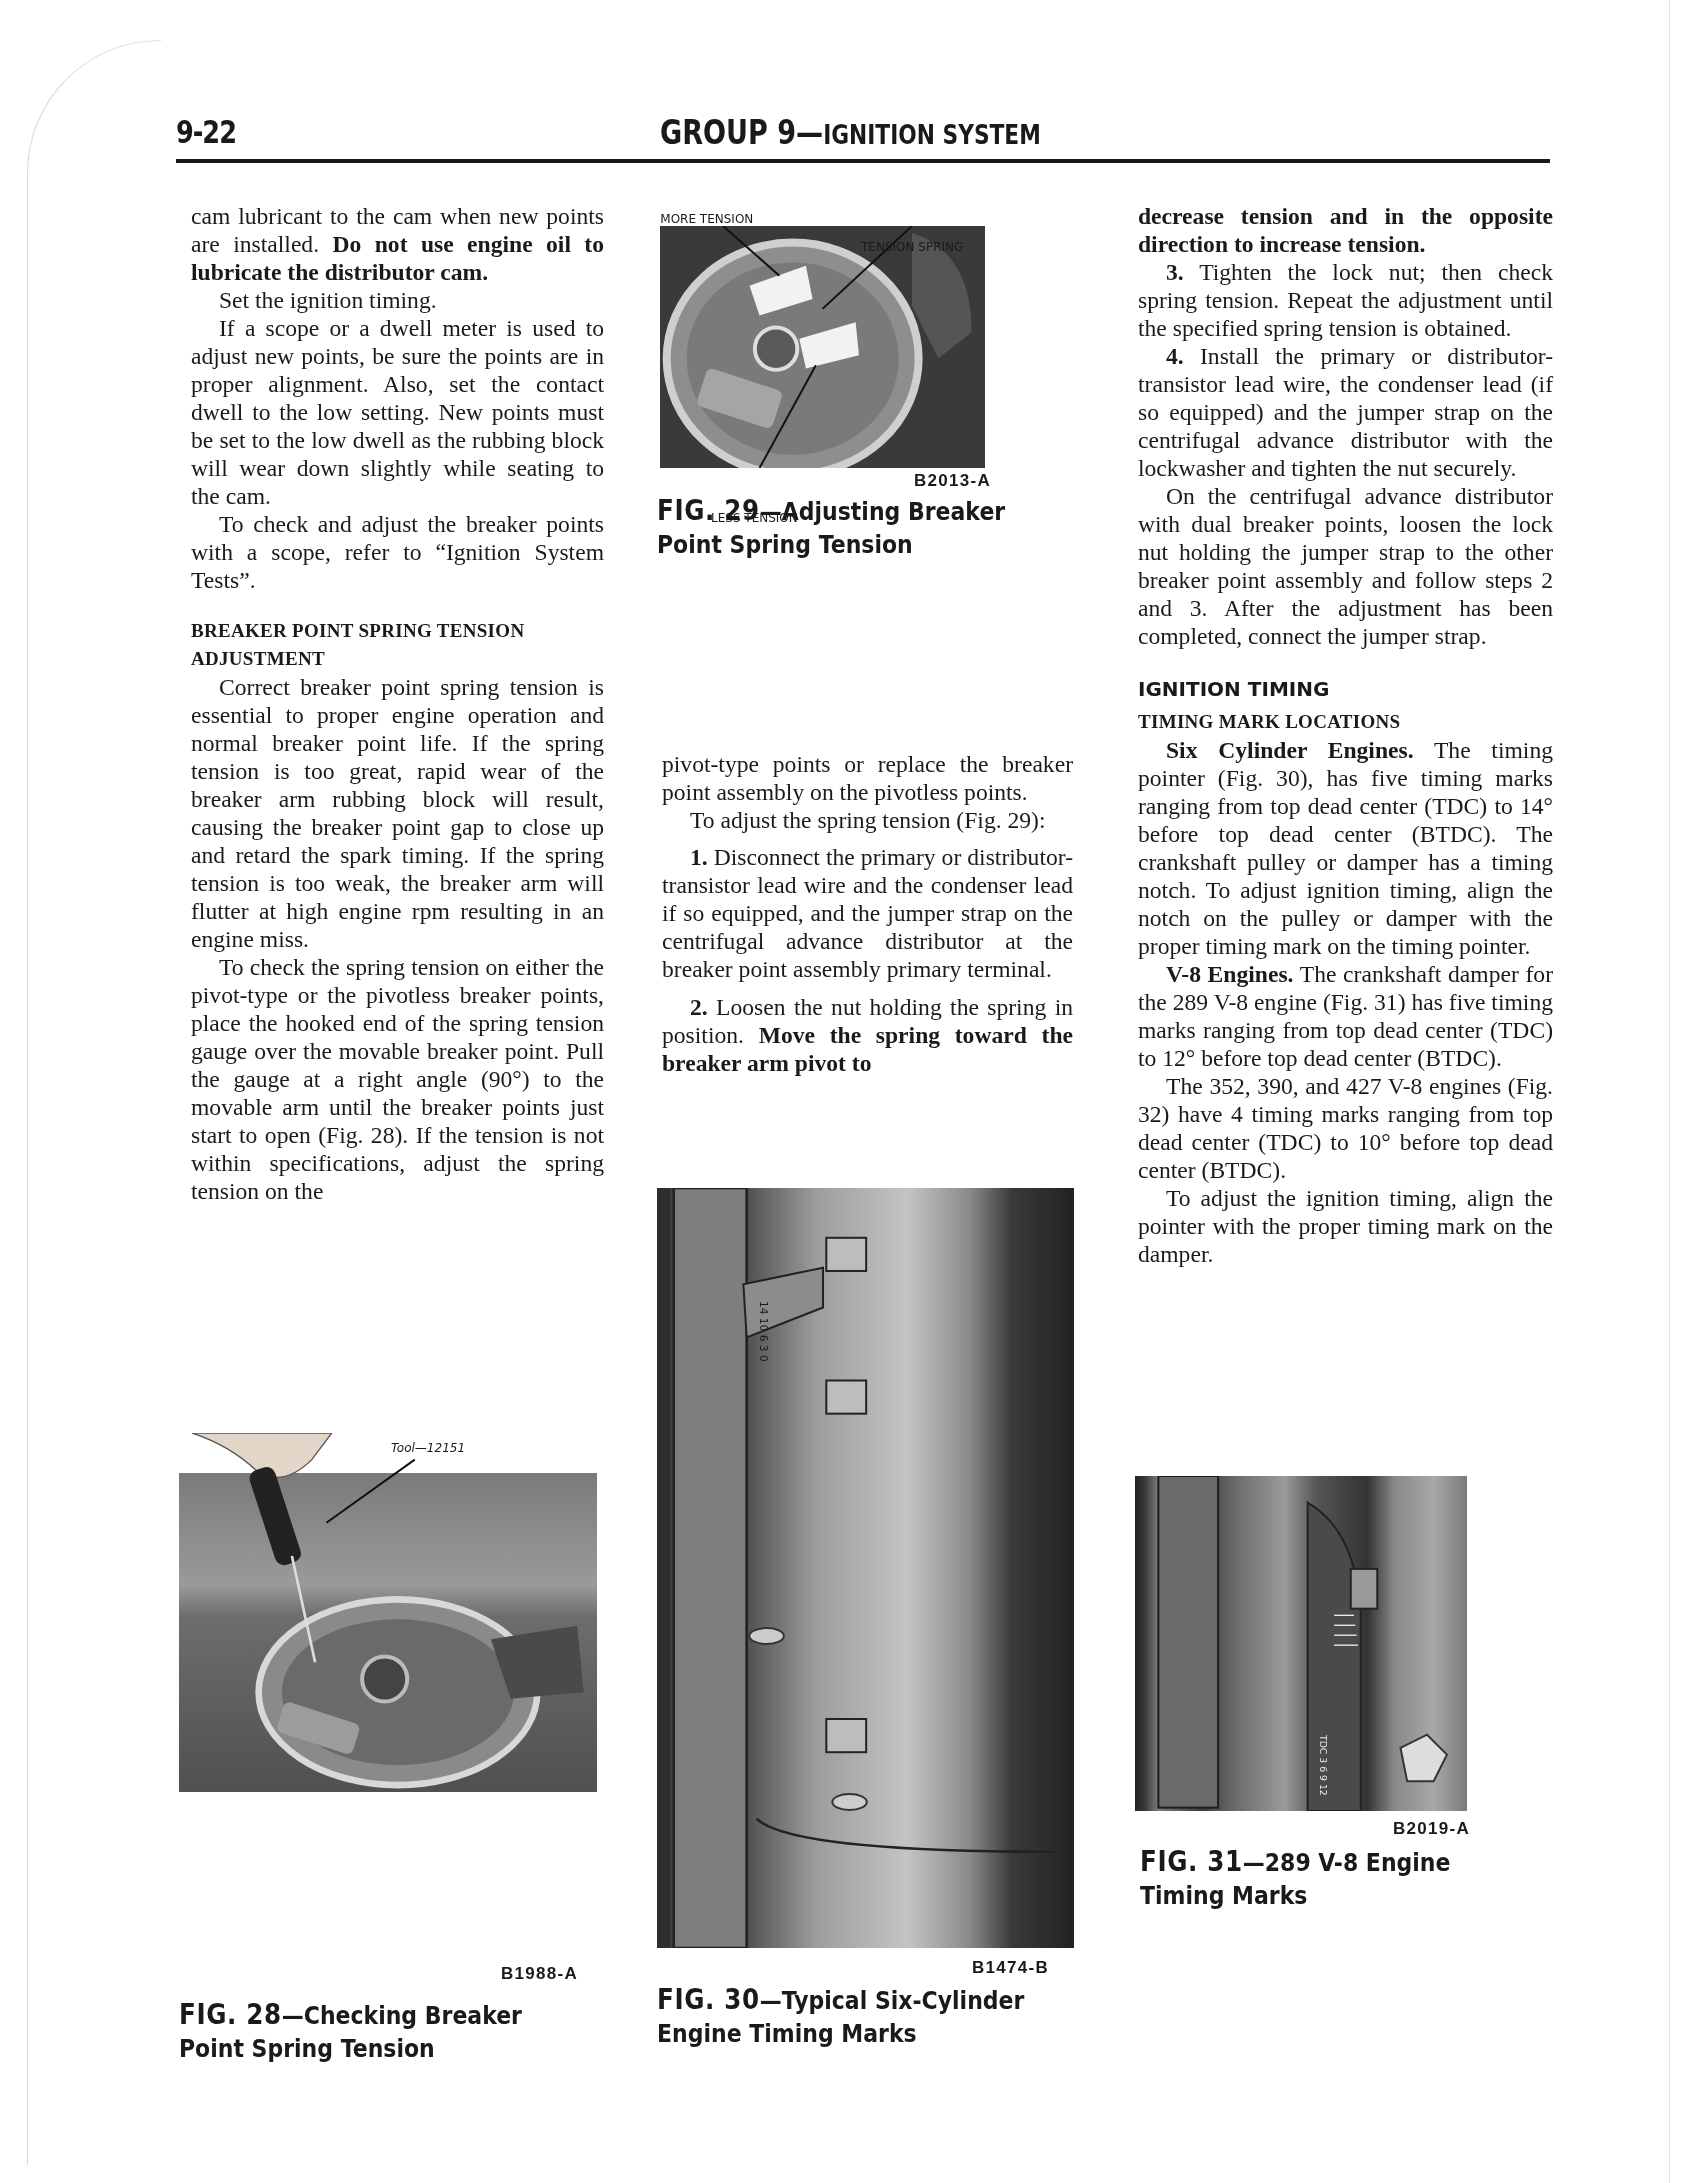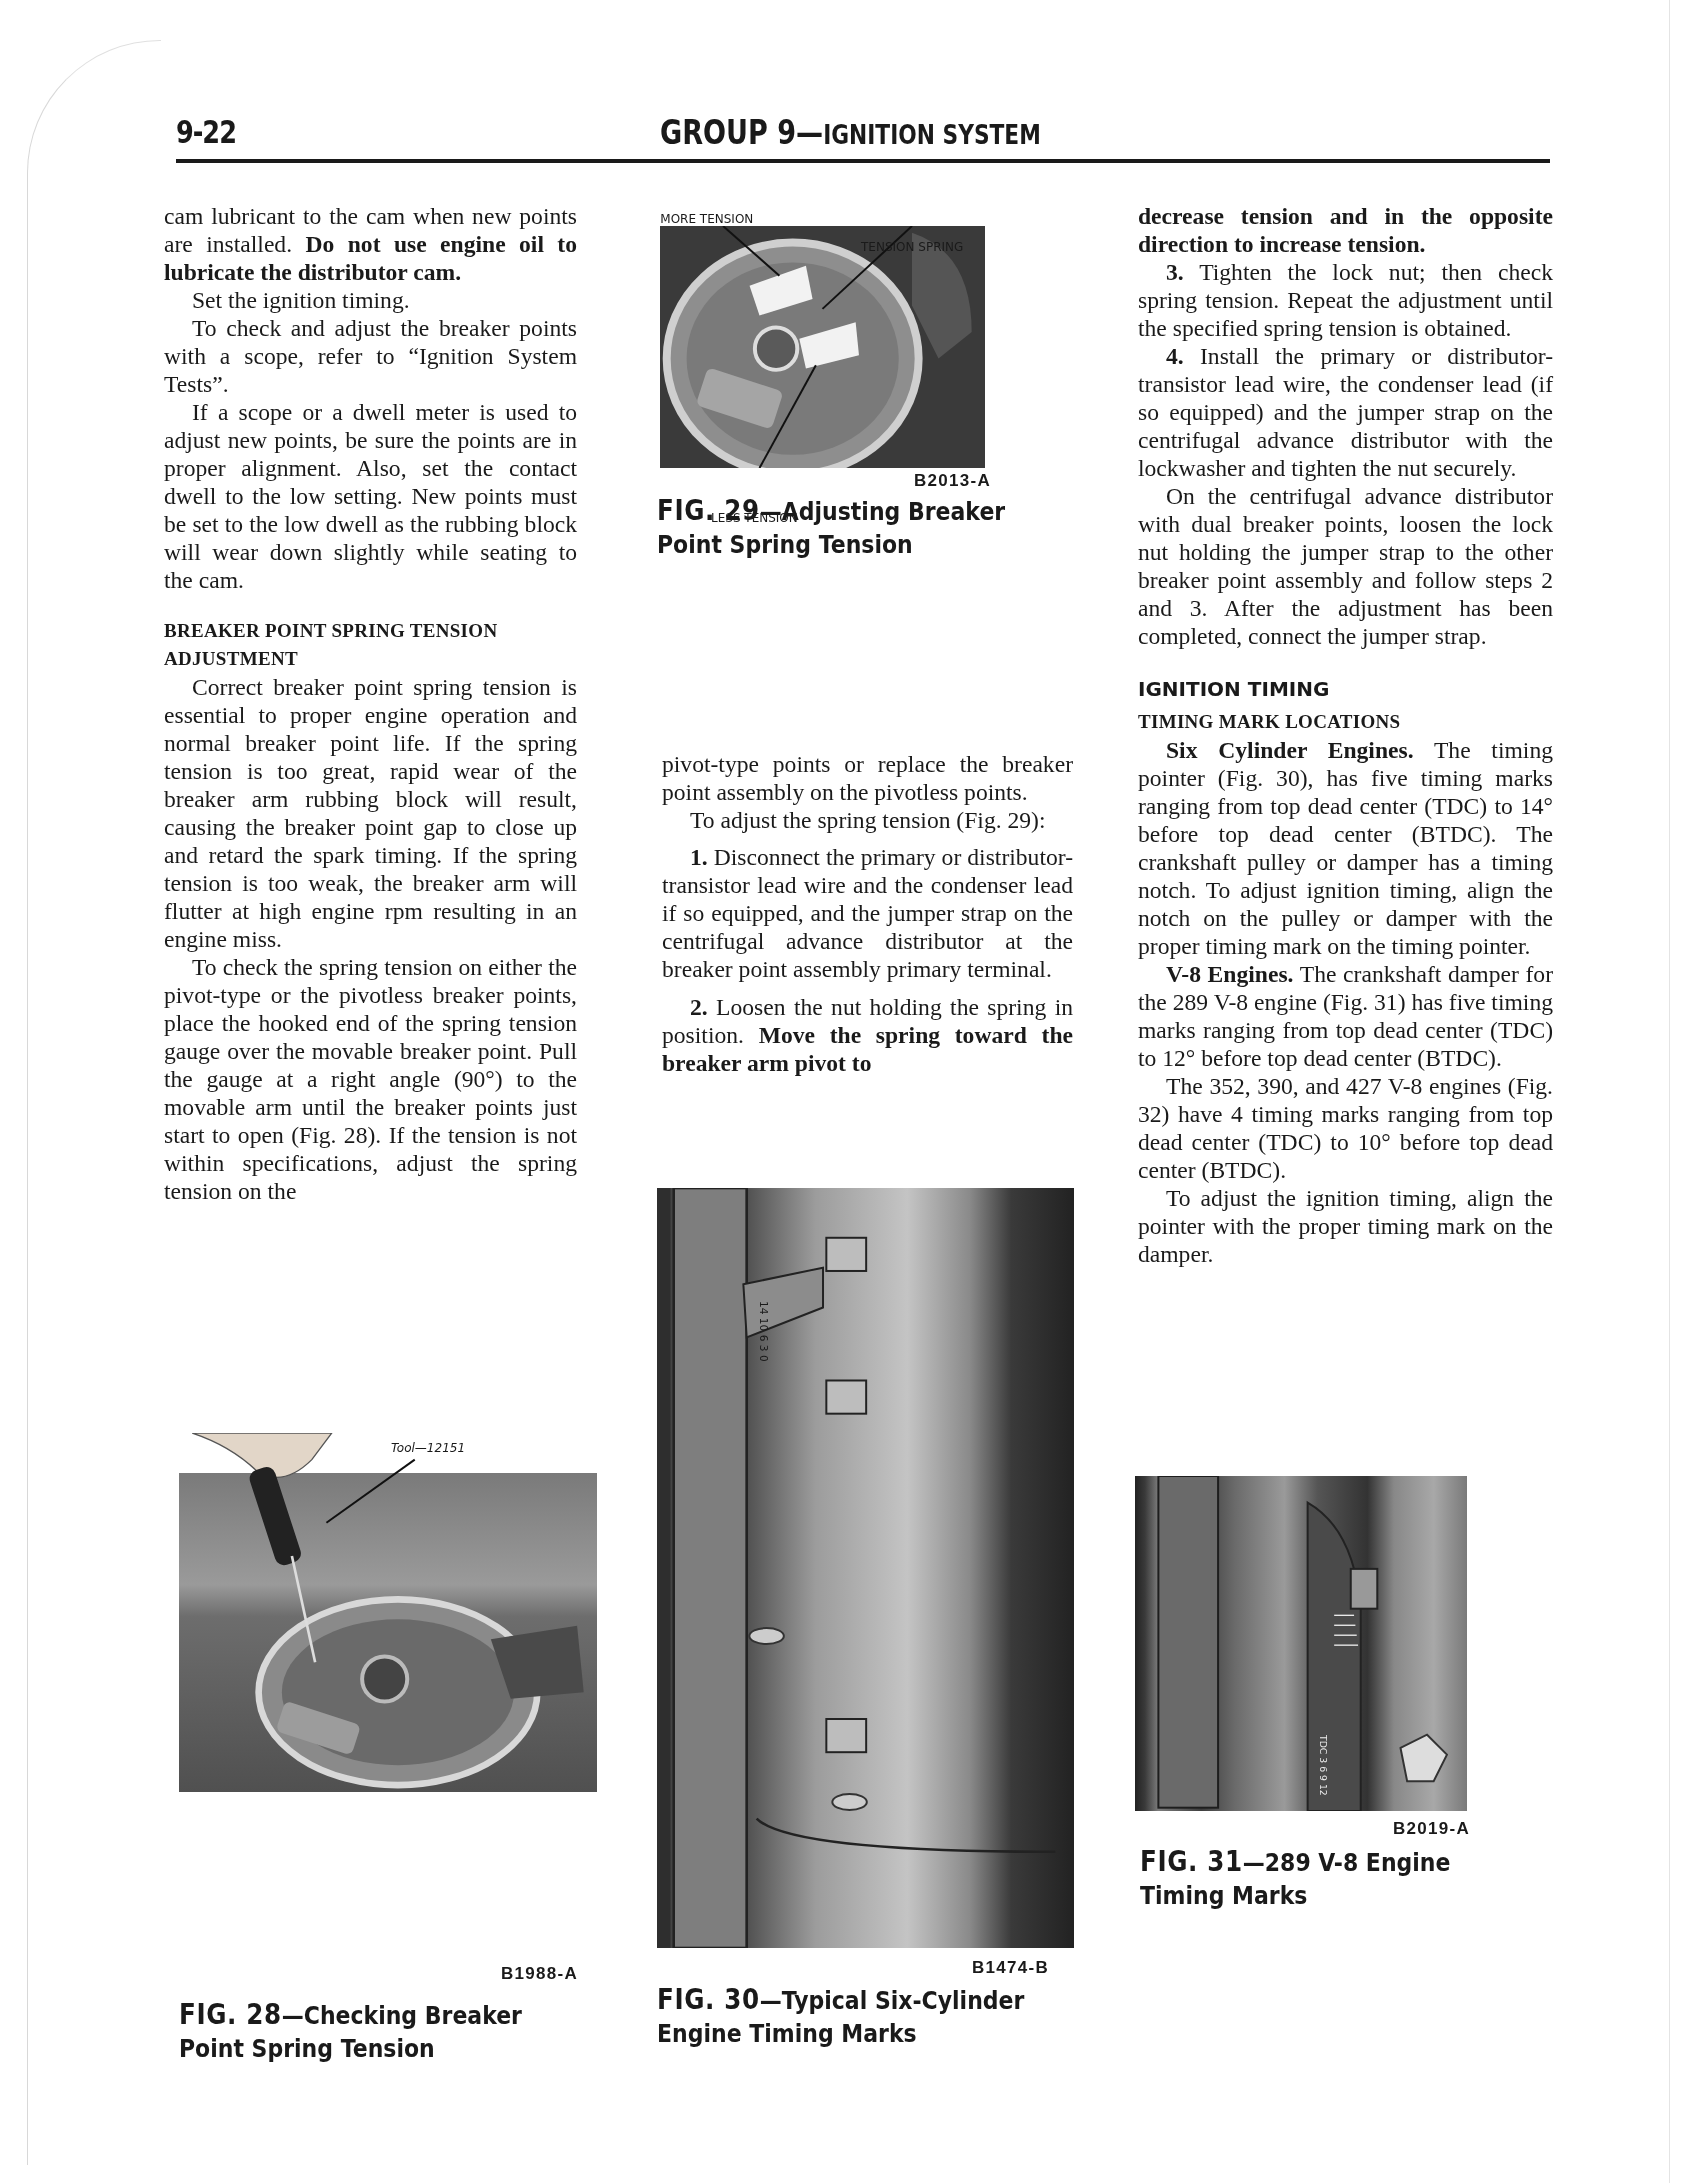--- a/index.html
+++ b/index.html
@@ -15,21 +15,21 @@
          font-size: 33px; transform: scaleX(0.82); transform-origin: left; white-space: nowrap; }
   .running-title .grp { font-weight: bold; }
   .running-title .sec { font-size: 26.5px; font-weight: bold; }
   .header-rule { position: absolute; left: 176px; top: 159px; width: 1374px; height: 4px; background: #1a1a1a; }
 
   .col { position: absolute; font-size: 23.6px; line-height: 28px; text-align: justify; }
   .col p { margin: 0; }
   .col p.ind { text-indent: 28px; }
   .col .sp { margin-top: 9.3px; }
   .col b { font-weight: bold; }
-  .col1 { left: 164px; top: 202px; width: 413px; }
+  .col1 { left: 191px; top: 202px; width: 413px; }
   .col2 { left: 662px; top: 750px; width: 411px; }
   .col3 { left: 1138px; top: 202px; width: 415px; }
 
   .h-serif { font-family: "Liberation Serif", serif; font-weight: bold; font-size: 19px; line-height: 28px;
          text-align: left; letter-spacing: 0.3px; margin-top: 22.6px !important; }
   .h-sans { font-family: "DejaVu Sans", sans-serif; font-weight: bold; font-size: 20px; line-height: 28px;
          text-align: left; margin-top: 25px !important; }
 
   .figure { position: absolute; }
   .photo { position: absolute; overflow: hidden; background: #555; }
@@ -52,22 +52,22 @@
   <div class="page-num">9-22</div>
   <div class="running-title">
     <span class="grp">GROUP 9</span><span class="grp">—</span><span class="sec">IGNITION SYSTEM</span>
   </div>
 </div>
 <div class="header-rule"></div>
 
 <div class="col col1">
   <p><span>cam lubricant to the cam when new points are installed. </span><b>Do not use engine oil to lubricate the distributor cam.</b></p>
   <p class="ind">Set the ignition timing.</p>
+  <p class="ind">If a scope or a dwell meter is used to adjust new points, be sure the points are in proper alignment. Also, set the contact dwell to the low setting. New points must be set to the low dwell as the rubbing block will wear down slightly while seating to the cam.</p>
   <p class="ind">To check and adjust the breaker points with a scope, refer to “Ignition System Tests”.</p>
-  <p class="ind">If a scope or a dwell meter is used to adjust new points, be sure the points are in proper alignment. Also, set the contact dwell to the low setting. New points must be set to the low dwell as the rubbing block will wear down slightly while seating to the cam.</p>
   <p class="h-serif">BREAKER POINT SPRING TENSION ADJUSTMENT</p>
   <p class="ind">Correct breaker point spring tension is essential to proper engine operation and normal breaker point life. If the spring tension is too great, rapid wear of the breaker arm rubbing block will result, causing the breaker point gap to close up and retard the spark timing. If the spring tension is too weak, the breaker arm will flutter at high engine rpm resulting in an engine miss.</p>
   <p class="ind">To check the spring tension on either the pivot-type or the pivotless breaker points, place the hooked end of the spring tension gauge over the movable breaker point. Pull the gauge at a right angle (90°) to the movable arm until the breaker points just start to open (Fig. 28). If the tension is not within specifications, adjust the spring tension on the</p>
 </div>
 
 <div class="col col2">
   <p>pivot-type points or replace the breaker point assembly on the pivotless points.</p>
   <p class="ind">To adjust the spring tension (Fig. 29):</p>
   <p class="ind sp"><b>1.</b><span> Disconnect the primary or distributor-transistor lead wire and the condenser lead if so equipped, and the jumper strap on the centrifugal advance distributor at the breaker point assembly primary terminal.</span></p>
   <p class="ind sp"><b>2.</b><span> Loosen the nut holding the spring in position. </span><b>Move the spring toward the breaker arm pivot to</b></p>

